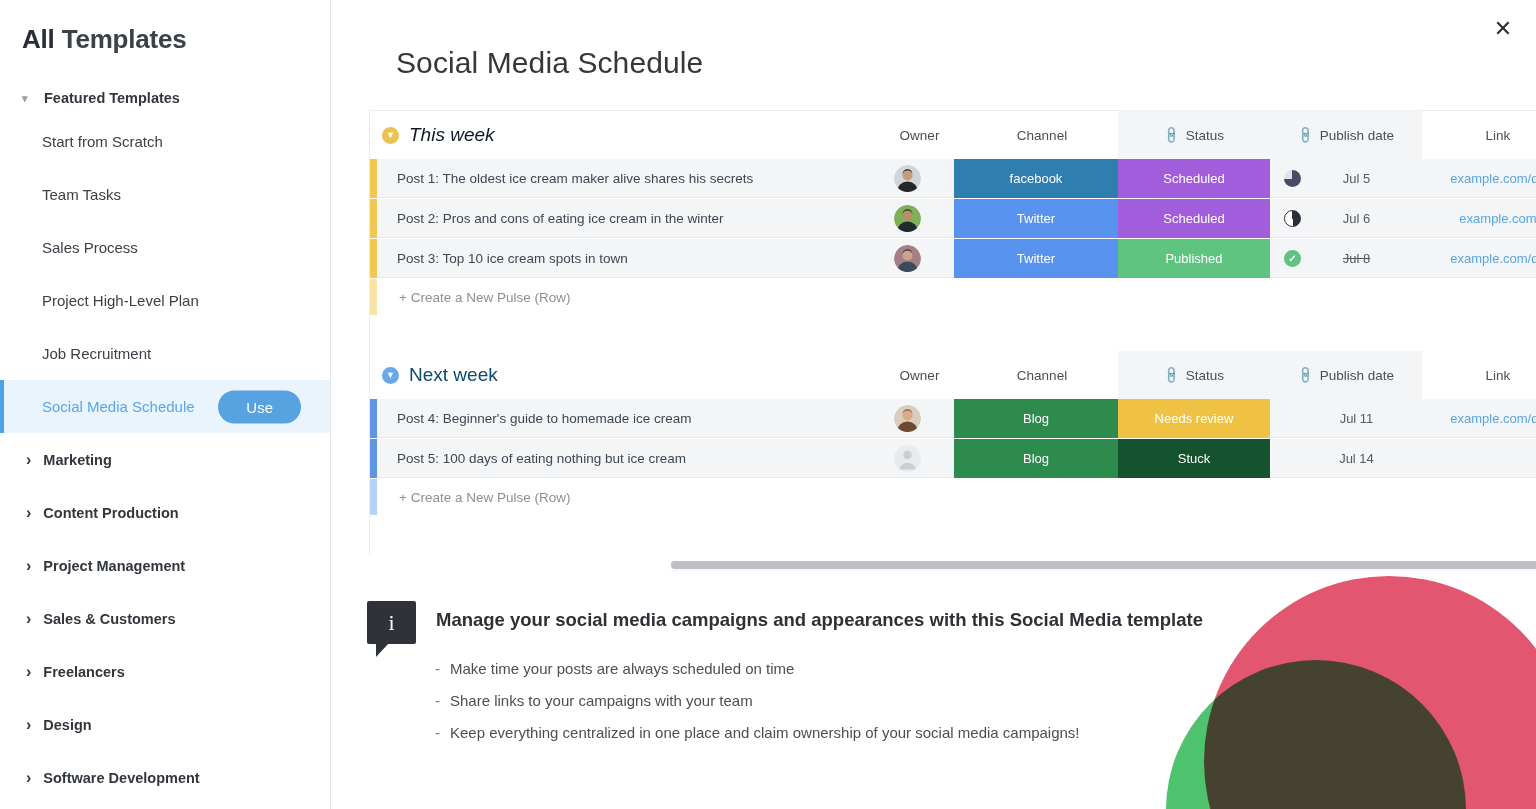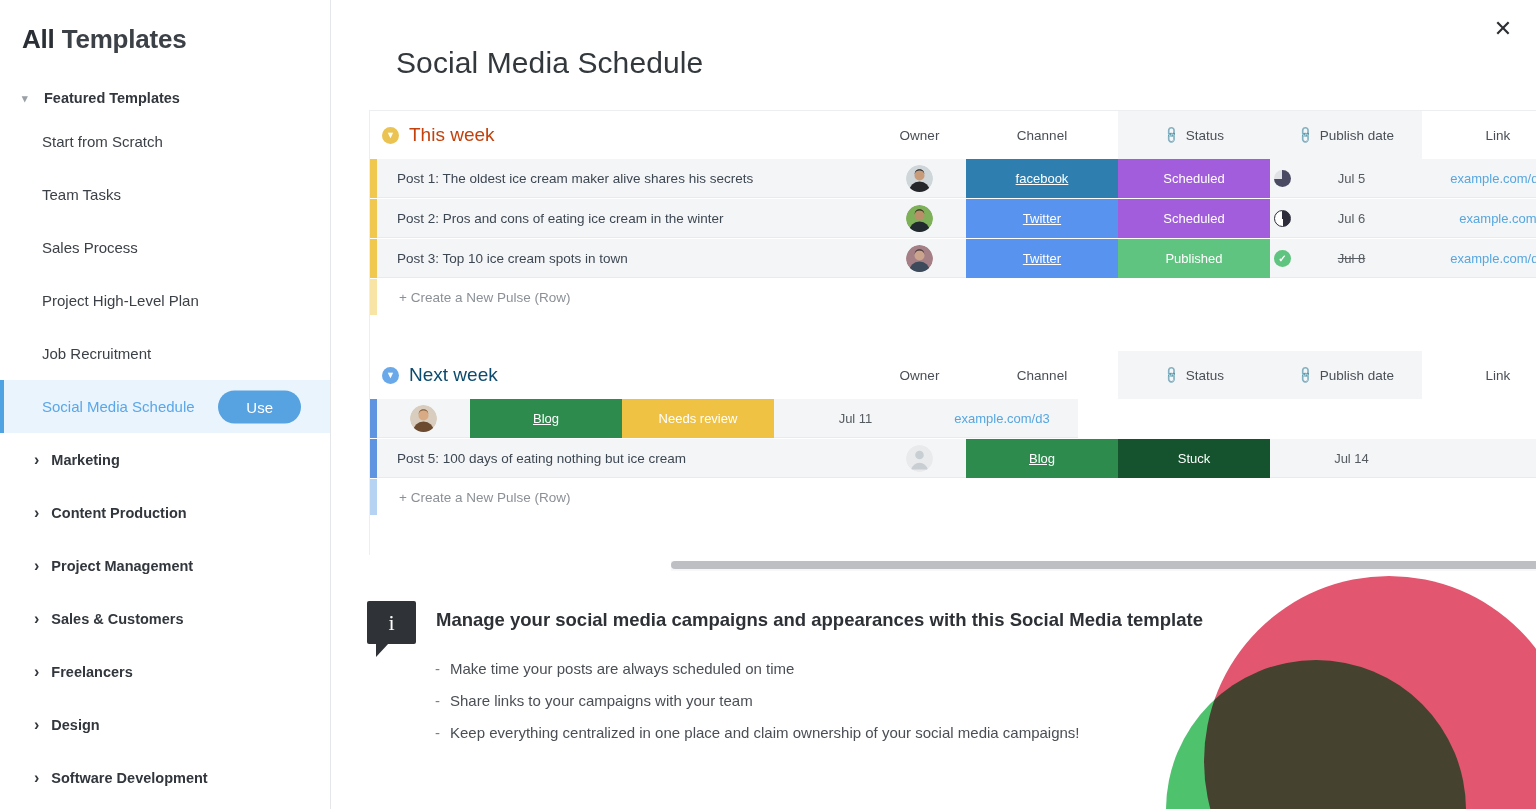--- a/index.html
+++ b/index.html
@@ -41,21 +41,21 @@
     background: #eaf4fd; color: #5aa7e8; border-left: 4px solid #4fa3e3;
     padding-left: 38px;
   }
   .use-btn {
     position: absolute; right: 29px; top: 50%; transform: translateY(-50%);
     background: #57a2e0; color: #ffffff; border: none; border-radius: 18px;
     padding: 8px 28px; font-size: 15px; font-family: inherit; cursor: pointer;
   }
 
   .cat-item {
-    display: flex; align-items: center; gap: 12px; padding-left: 34px;
+    display: flex; align-items: center; gap: 12px; padding-left: 26px;
     height: 53px; font-size: 14.5px; font-weight: bold; color: #32373d;
     cursor: pointer;
   }
 
   
   #main { position: absolute; left: 331px; top: 0; width: 1205px; height: 809px; background: #fff; }
   #close-btn {
     position: absolute; right: 18px; top: 14px; width: 30px; height: 30px;
     display: flex; align-items: center; justify-content: center;
     font-size: 22px; color: #2b2f33; cursor: pointer; line-height: 1;
@@ -107,25 +107,25 @@
   .row-title {
     flex: 1 1 auto; background: #f4f5f6; display: flex; align-items: center;
     padding-left: 20px; font-size: 13.5px; color: #3d4752;
     border-bottom: 1px solid #e9eaec;
   }
   .cell {
     display: flex; align-items: center; justify-content: center;
     font-size: 13px; color: #fff;
   }
   .cell.owner { width: 93px; background: #f4f5f6; border-bottom: 1px solid #e9eaec; }
-  .cell.channel { width: 152px; text-decoration: underline; }
+  .cell.channel { width: 164px; }
   .cell.status { width: 152px; }
   .cell.date { width: 152px; background: #f4f5f6; color: #555b61;
                border-bottom: 1px solid #e9eaec; gap: 12px; justify-content: flex-start;
-               padding-left: 4px; }
+               padding-left: 14px; }
   .cell.link { width: 152px; background: #f4f5f6; color: #56a6e0;
                border-bottom: 1px solid #e9eaec; }
   .cell.date .dtext { flex: 1 1 auto; text-align: center; padding-right: 22px; }
   .cell.date .dtext.done { text-decoration: line-through; text-align: center; }
 
   .avatar { width: 27px; height: 27px; border-radius: 50%; overflow: hidden; }
   .avatar svg { display: block; }
 
   .pie { width: 17px; height: 17px; border-radius: 50%; flex: 0 0 17px; }
   .check {
@@ -253,21 +253,21 @@
   </div>
 
   <div id="main">
     <button id="close-btn">✕</button>
     <div id="page-title">Social Media Schedule</div>
 
     <div id="board">
         <div class="section" style="margin-bottom: 36px;">
           <div class="section-head">
             <span class="sec-toggle" style="background: rgb(234, 195, 82);">▼</span>
-            <span class="sec-title" style="color: #c2410c;">This week</span>
+            <span class="sec-title" style="color: #0f172a; font-style: italic;">This week</span>
             <div class="sec-cols">
               <div class="col-head c-owner">
                 <span>Owner</span>
               </div>
               <div class="col-head c-channel">
                 <span>Channel</span>
               </div>
               <div class="col-head c-status">
                 <span class="link-icon" style="font-size: 12px;">🔗</span>
                 <span>Status</span>
@@ -371,20 +371,21 @@
                 <span>Publish date</span>
               </div>
               <div class="col-head c-link">
                 <span>Link</span>
               </div>
             </div>
           </div>
           <div class="rows">
             <div class="row">
               <div class="row-bar" style="background: rgb(94, 148, 224);"></div>
+              <div class="row-title">Post 4: Beginner's guide to homemade ice cream</div>
               <div class="cell owner">
                 <div class="avatar">
                   <svg width="27" height="27" viewBox="0 0 27 27">
                     <circle cx="13.5" cy="13.5" r="13.5" fill="#d8cdbe"></circle>
                     <path d="M3 27a10.5 10.5 0 0 1 21 0z" fill="#6b4a30"></path>
                     <circle cx="13.5" cy="10.5" r="5" fill="#d8ab84"></circle>
                     <path d="M8.6 9.6a5 5 0 0 1 9.8 0c0-3.6-2.2-5.4-4.9-5.4S8.6 6 8.6 9.6z" fill="#8a5a35"></path>
                   </svg>
                 </div>
               </div>

